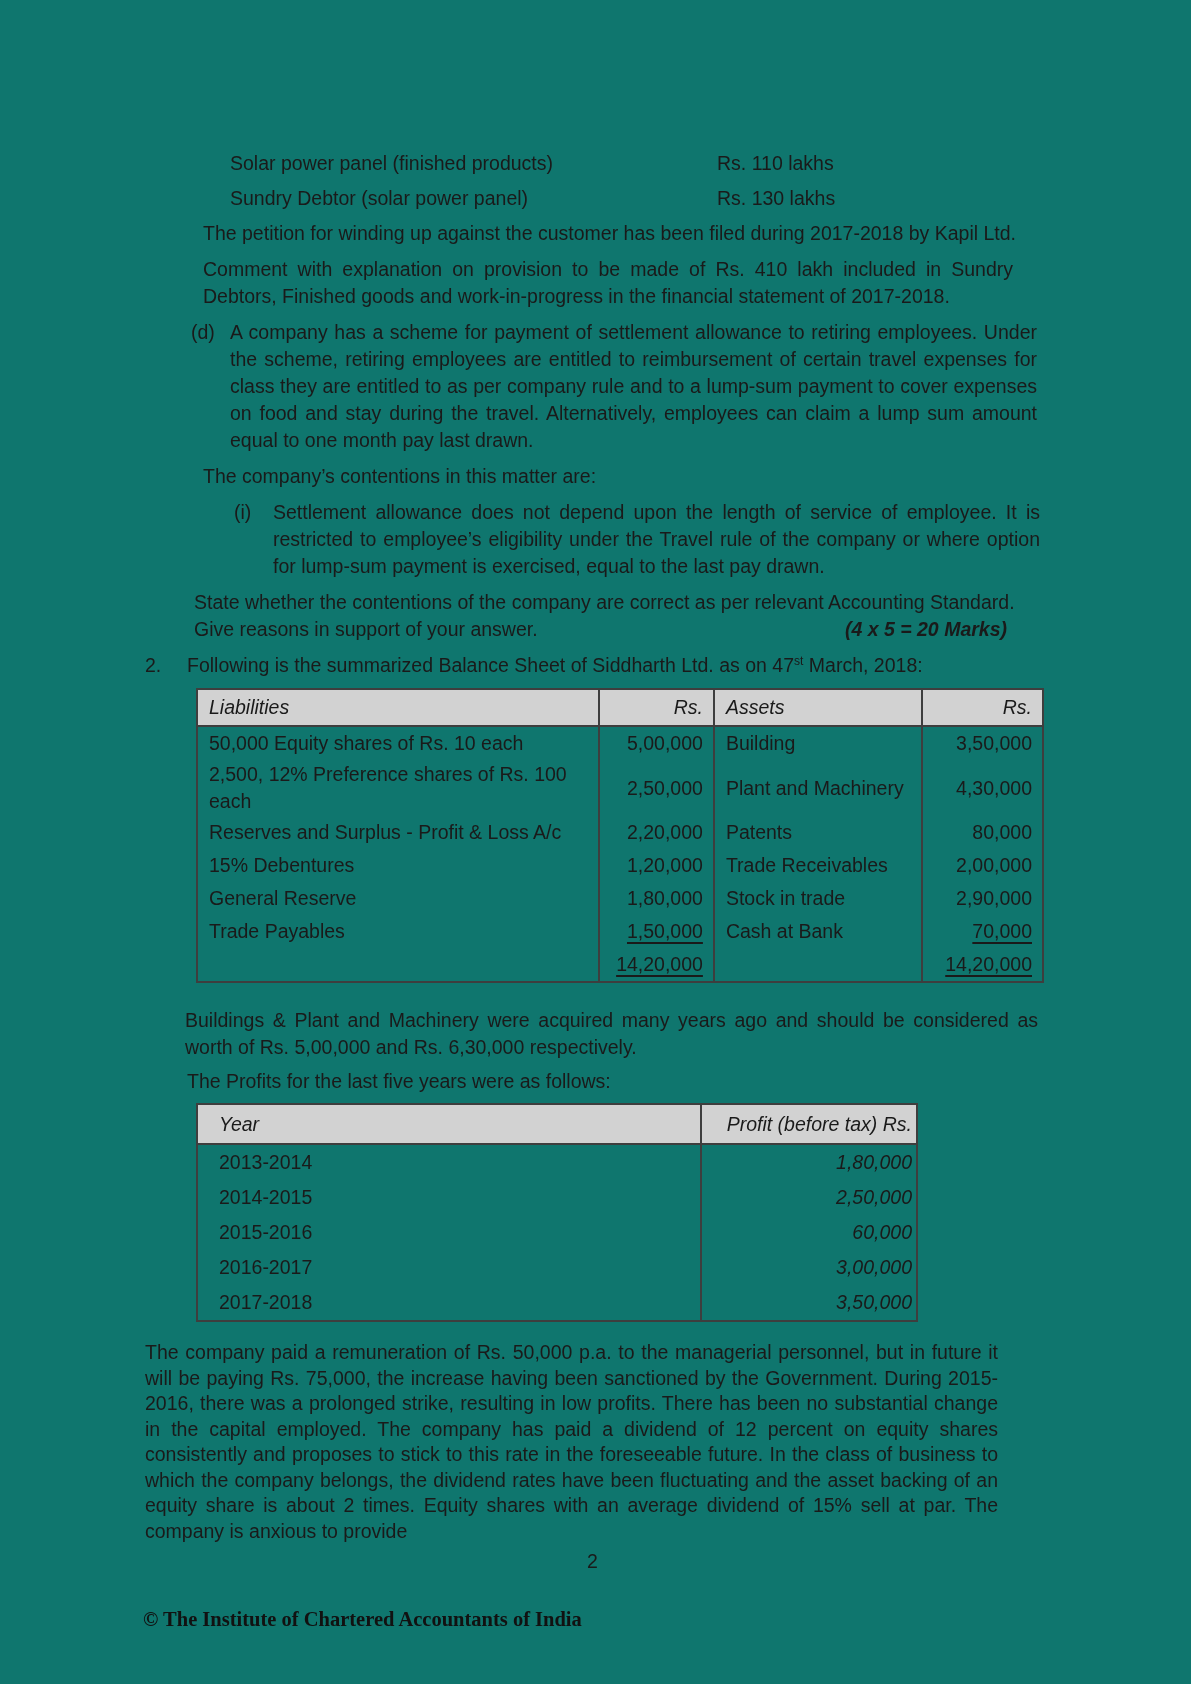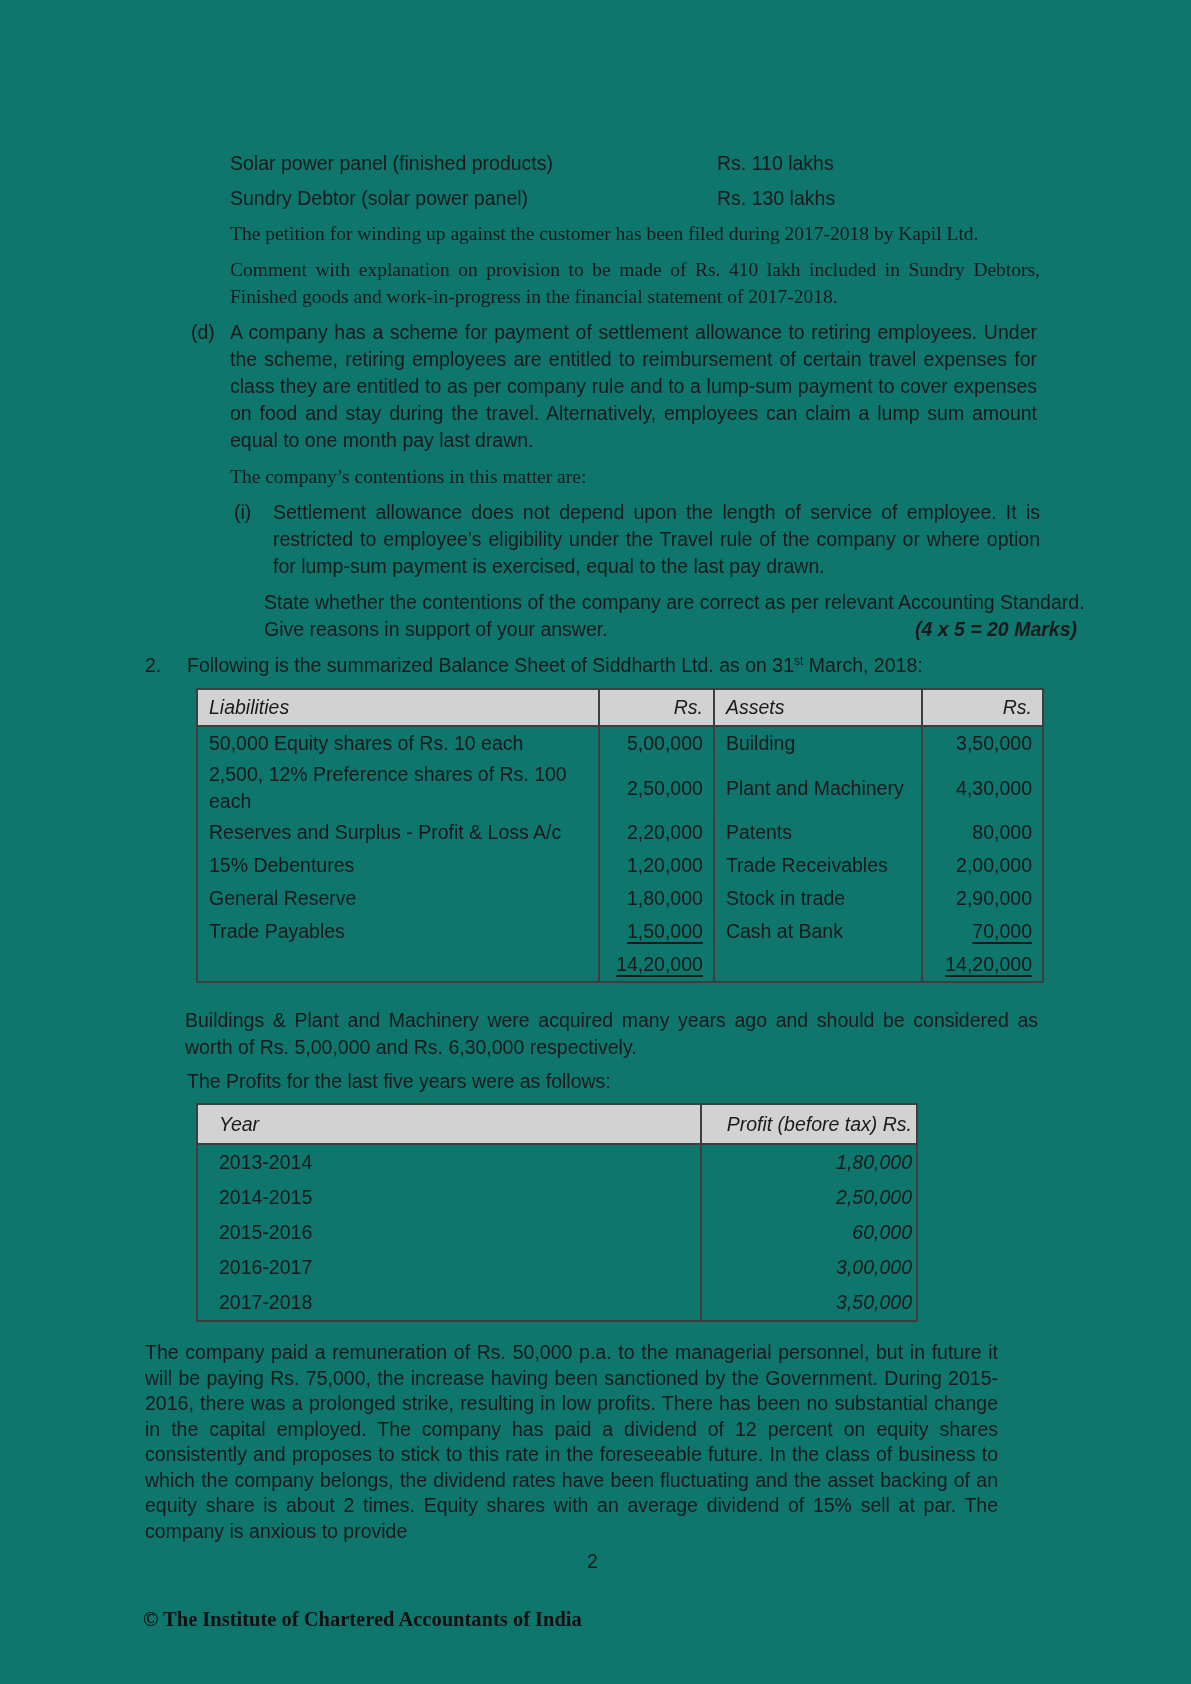--- a/index.html
+++ b/index.html
@@ -6,30 +6,30 @@
   .page {
     position:relative; width:1191px; height:1684px; background:#0f766e;
     font-family:"Liberation Sans","DejaVu Sans",sans-serif;
     color:#1a1a1a; font-size:19.5px; line-height:27px; overflow:hidden;
   }
   .content { position:absolute; left:145px; top:150px; width:895px; }
 
   .inv-line { position:relative; margin-left:85px; margin-bottom:8px; white-space:nowrap; }
   .inv-value { position:absolute; left:487px; top:0; }
 
-  .para-c { margin-left:85px; width:810px; text-align:justify; margin-bottom:9px;font-family:Liberation Serif, serif; }
+  .para-c { margin-left:58px; width:810px; text-align:justify; margin-bottom:9px; }
   .one-line { white-space:nowrap; text-align:left; }
 
   .hang { display:flex; margin-bottom:9px; }
   .hang .lbl-d { width:39px; flex:0 0 39px; margin-left:46px; }
   .hang .txt-d { width:807px; text-align:justify; }
   .hang .lbl-i { width:39px; flex:0 0 39px; margin-left:89px; }
   .hang .txt-i { width:767px; text-align:justify; }
 
-  .closing { margin-left:119px; width:813px; margin-bottom:9px; }
+  .closing { margin-left:49px; width:813px; margin-bottom:9px; }
   .closing .l1 { white-space:nowrap; }
   .closing .l2 { position:relative; white-space:nowrap; }
   .marks { position:absolute; right:0; top:0; font-weight:bold; font-style:italic; }
 
   .q2 { display:flex; margin-bottom:9px; }
   .q2 .qnum { width:42px; flex:0 0 42px; }
   .q2 .qtxt { width:853px; }
   sup { font-size:0.62em; vertical-align:super; line-height:0; }
 
   table { border-collapse:collapse; table-layout:fixed; }
@@ -102,21 +102,21 @@
     <div class="closing">
       <div class="l1">State whether the contentions of the company are correct as per relevant Accounting Standard.</div>
       <div class="l2">
         <span>Give reasons in support of your answer.</span>
         <span class="marks">(4 x 5 = 20 Marks)</span>
       </div>
     </div>
 
     <div class="q2">
       <div class="qnum">2.</div>
-      <div class="qtxt"><span>Following is the summarized Balance Sheet of Siddharth Ltd. as on 31</span><sup>st</sup><span> March, 2018:</span></div>
+      <div class="qtxt"><span>Following is the summarized Balance Sheet of Siddharth Ltd. as on 47</span><sup>st</sup><span> March, 2018:</span></div>
     </div>
 
     <table class="bs-table">
       <colgroup>
           <col style="width:47.5%">
           <col style="width:13.6%">
           <col style="width:24.6%">
           <col style="width:14.3%">
         </colgroup>
       <tbody>

